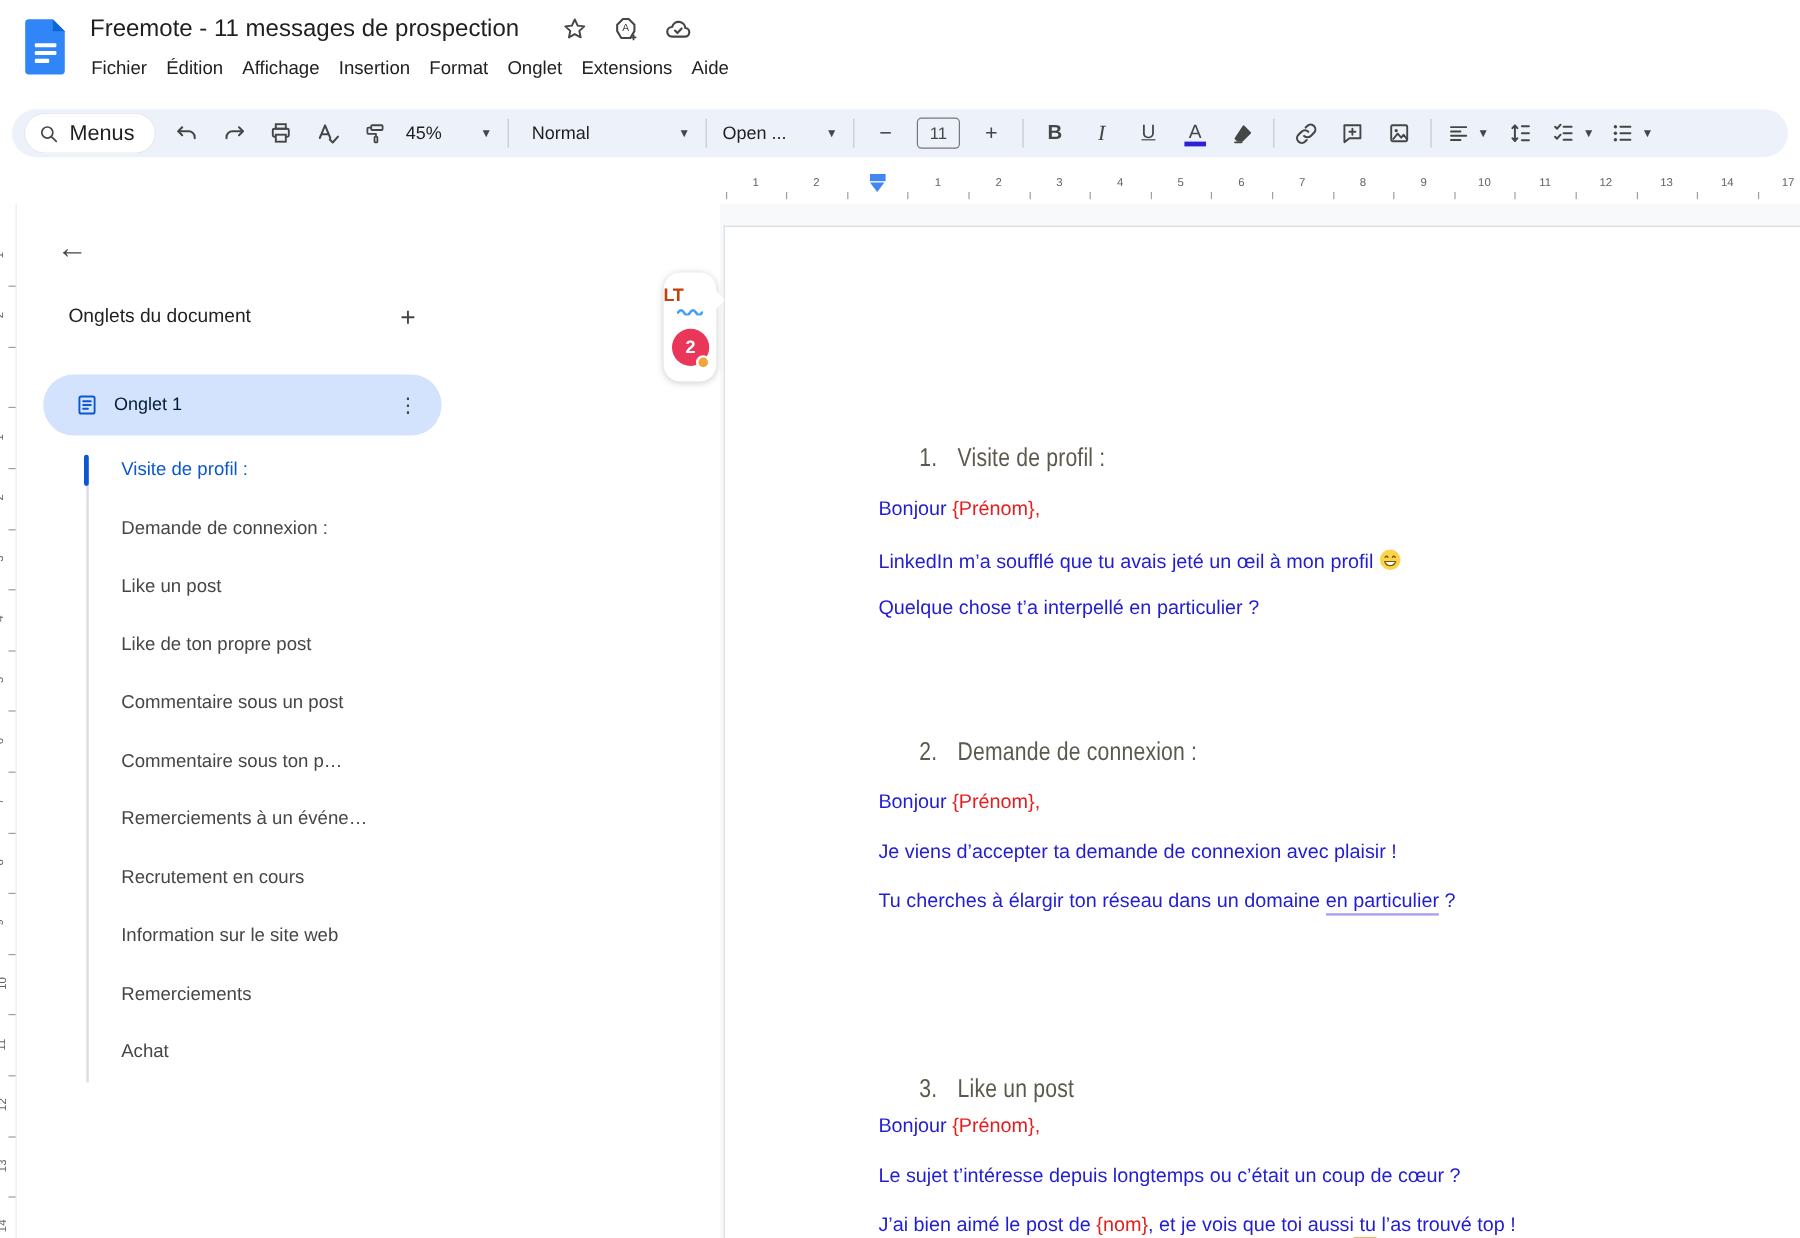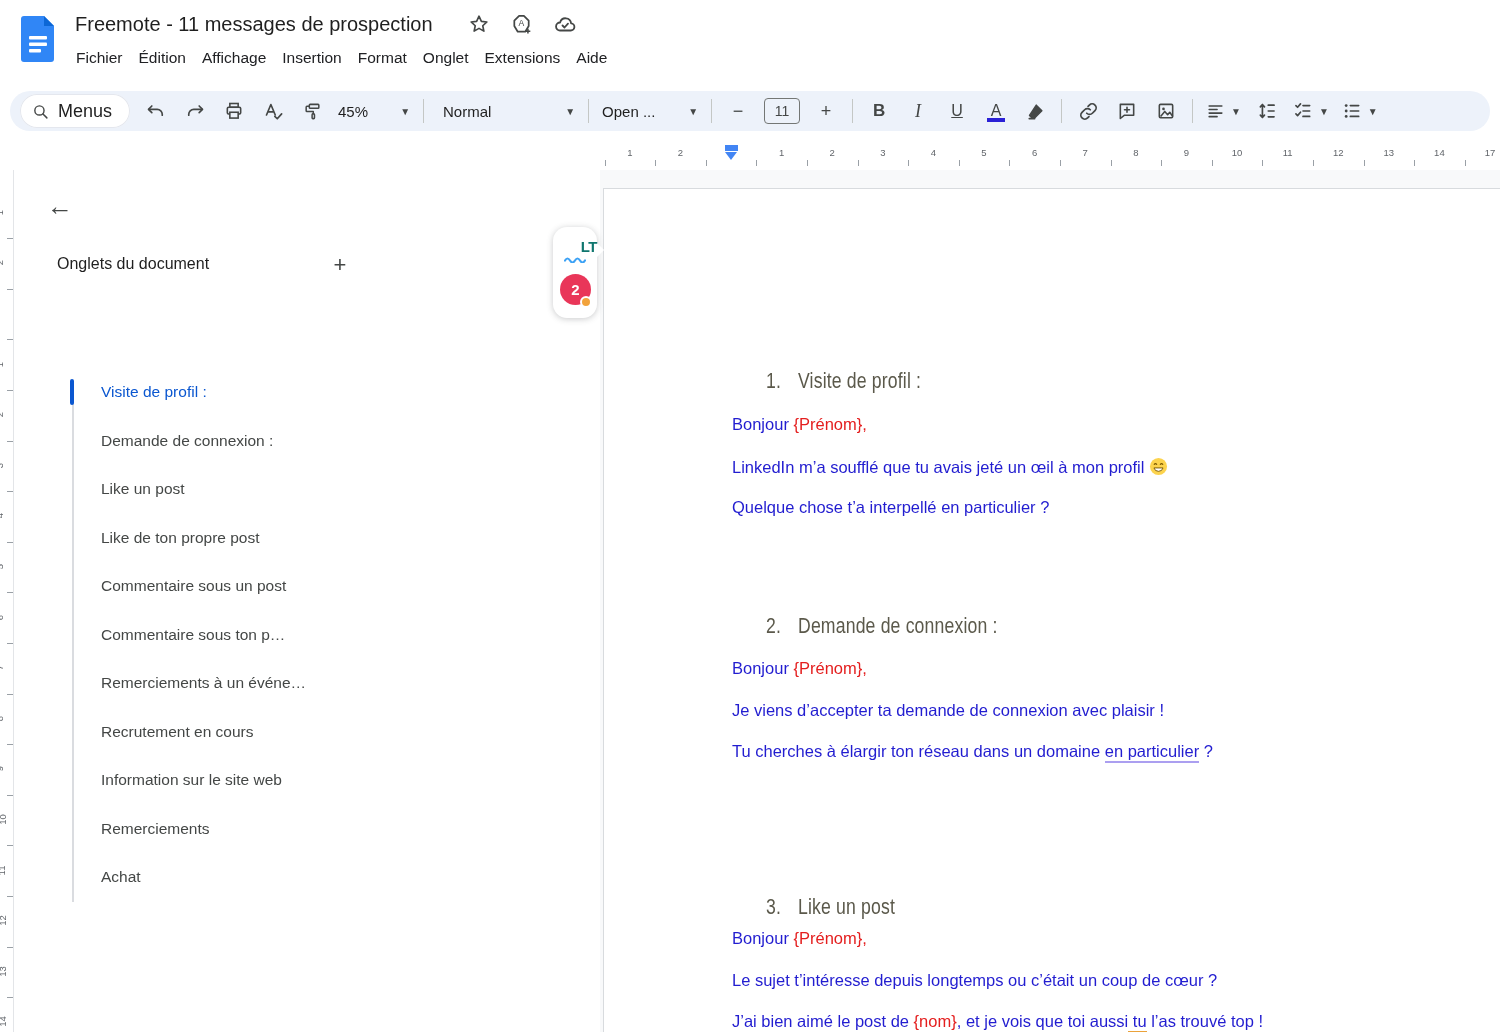--- a/index.html
+++ b/index.html
@@ -75,22 +75,22 @@
   .o-item.active .o-bar { position:absolute; left:56px; top:11px; width:3.5px; height:26px;
     background:#0b57d0; border-radius:2px; }
 
   .page { position:absolute; left:589px; top:18px; width:897px; min-height:900px; background:#fff;
     border-top:1px solid #d8dbde; border-left:1px solid #d8dbde; }
 
   
   .lt-panel { position:absolute; left:539px; top:57px; width:44px; height:91px; background:#fff;
     border-radius:14px; box-shadow:0 1px 6px rgba(60,64,67,.28); z-index:5; }
   .lt-tail { position:absolute; right:-5px; top:18px; width:10px; height:10px; background:#fff; transform:rotate(45deg); }
-  .lt-logo { position:absolute; left:0; right:0; top:11px; text-align:right; font-weight:800;
-    font-size:15px; color:#0f766e; letter-spacing:-.5px; cursor:pointer; }
+  .lt-logo { position:absolute; left:0; right:0; top:11px; text-align:left; font-weight:800;
+    font-size:15px; color:#c2410c; letter-spacing:-.5px; cursor:pointer; }
   .lt-wave { position:absolute; left:11px; top:29px; }
   .lt-badge { position:absolute; left:7px; top:47px; width:31px; height:31px; background:#e93659;
     border-radius:50%; color:#fff; font-weight:700; font-size:15px; display:flex; align-items:center;
     justify-content:center; cursor:pointer; }
   .lt-dot { position:absolute; left:27px; top:69px; width:12px; height:12px; background:#f2a33c;
     border-radius:50%; border:2px solid #fff; }
 
   
   .section { position:absolute; left:0; width:100%; }
   .sec-head { padding-left:162px; height:28px; display:flex; align-items:center; color:#5b594b; cursor:text;margin-top:44px; }
@@ -357,20 +357,30 @@
     </div>
 
   <div class="canvas">
 
     <aside class="sidebar">
       <div class="back-btn">←</div>
       <div class="sb-head">
         <span class="sb-title">Onglets du document</span>
         <span class="sb-plus">+</span>
       </div>
+      <div class="tab-pill">
+        <span class="ticon">
+          <svg width="19" height="19" viewBox="0 0 24 24" fill="none" stroke="#0b57d0" stroke-width="2">
+              <rect x="4" y="3" width="16" height="18" rx="2"></rect>
+              <path d="M8 8h8M8 12h8M8 16h5" stroke-linecap="round"></path>
+            </svg>
+        </span>
+        <span class="tlabel">Onglet 1</span>
+        <span class="tdots">⋮</span>
+      </div>
       <div class="outline" id="outline">
         <div class="o-rail"></div>
       <div class="o-item active">
             <span class="o-bar"></span>
             <span>Visite de profil :</span>
           </div>
           <div class="o-item">
             <span>Demande de connexion :</span>
           </div>
           <div class="o-item">

